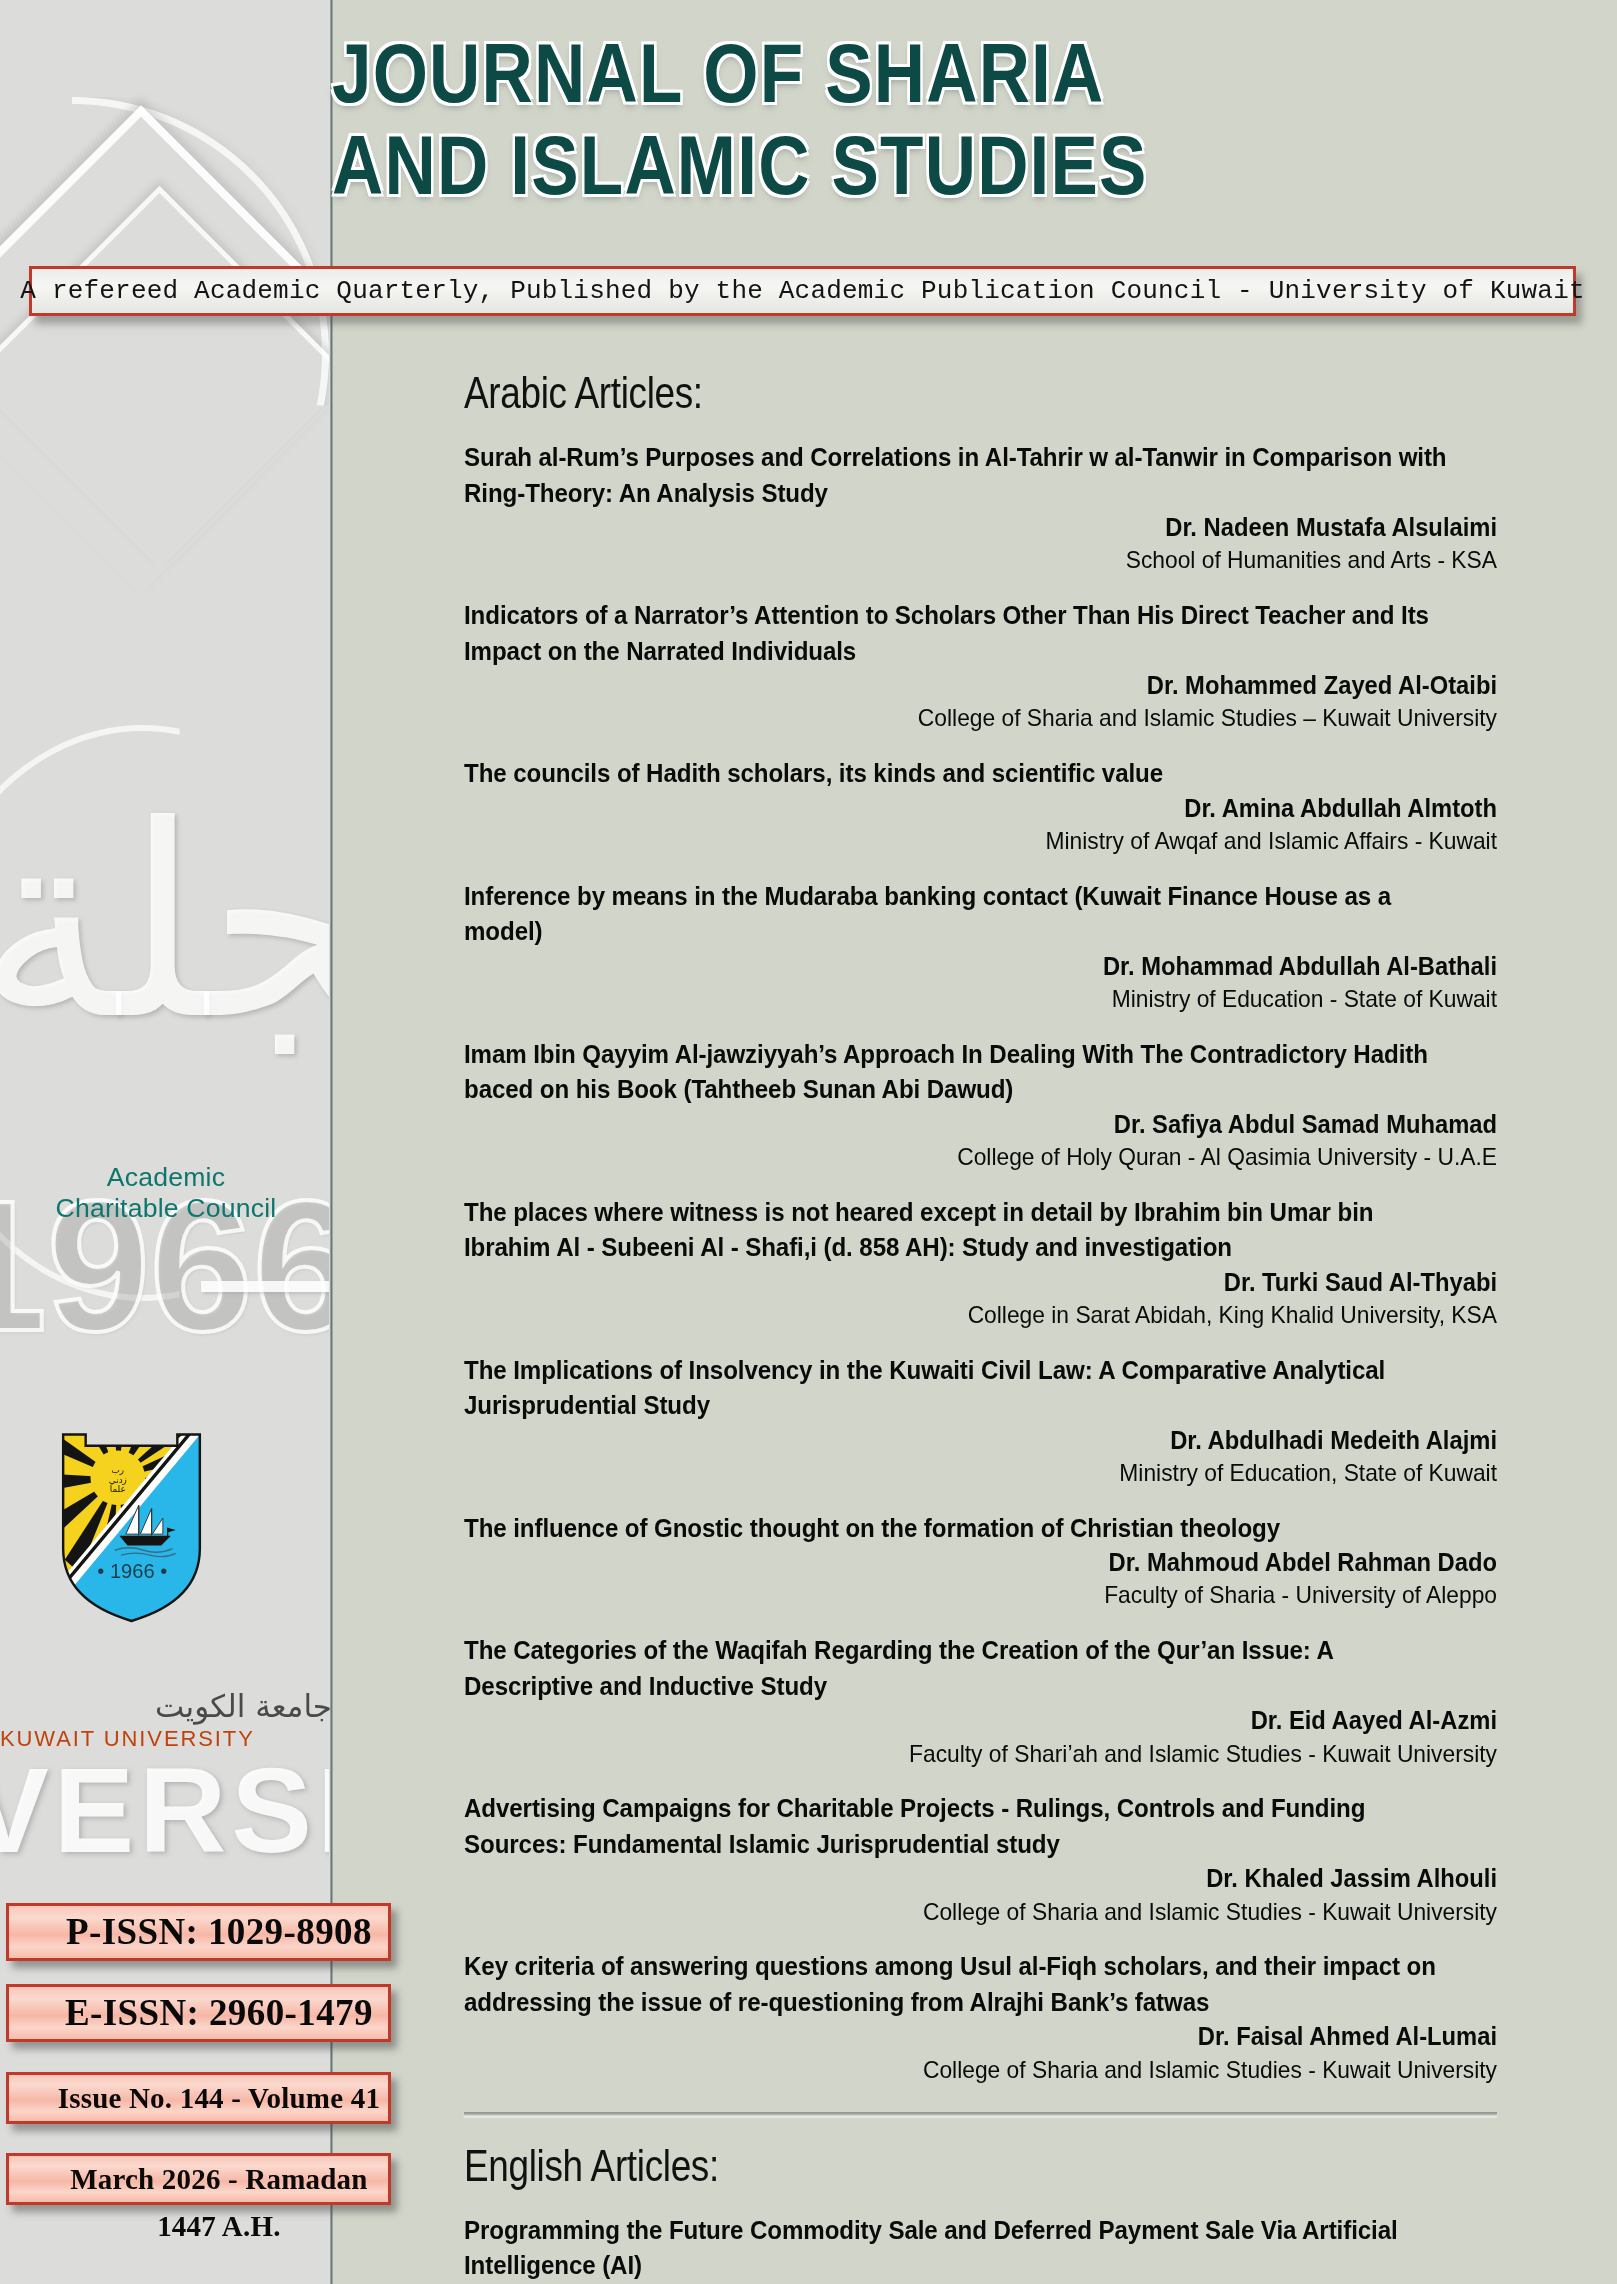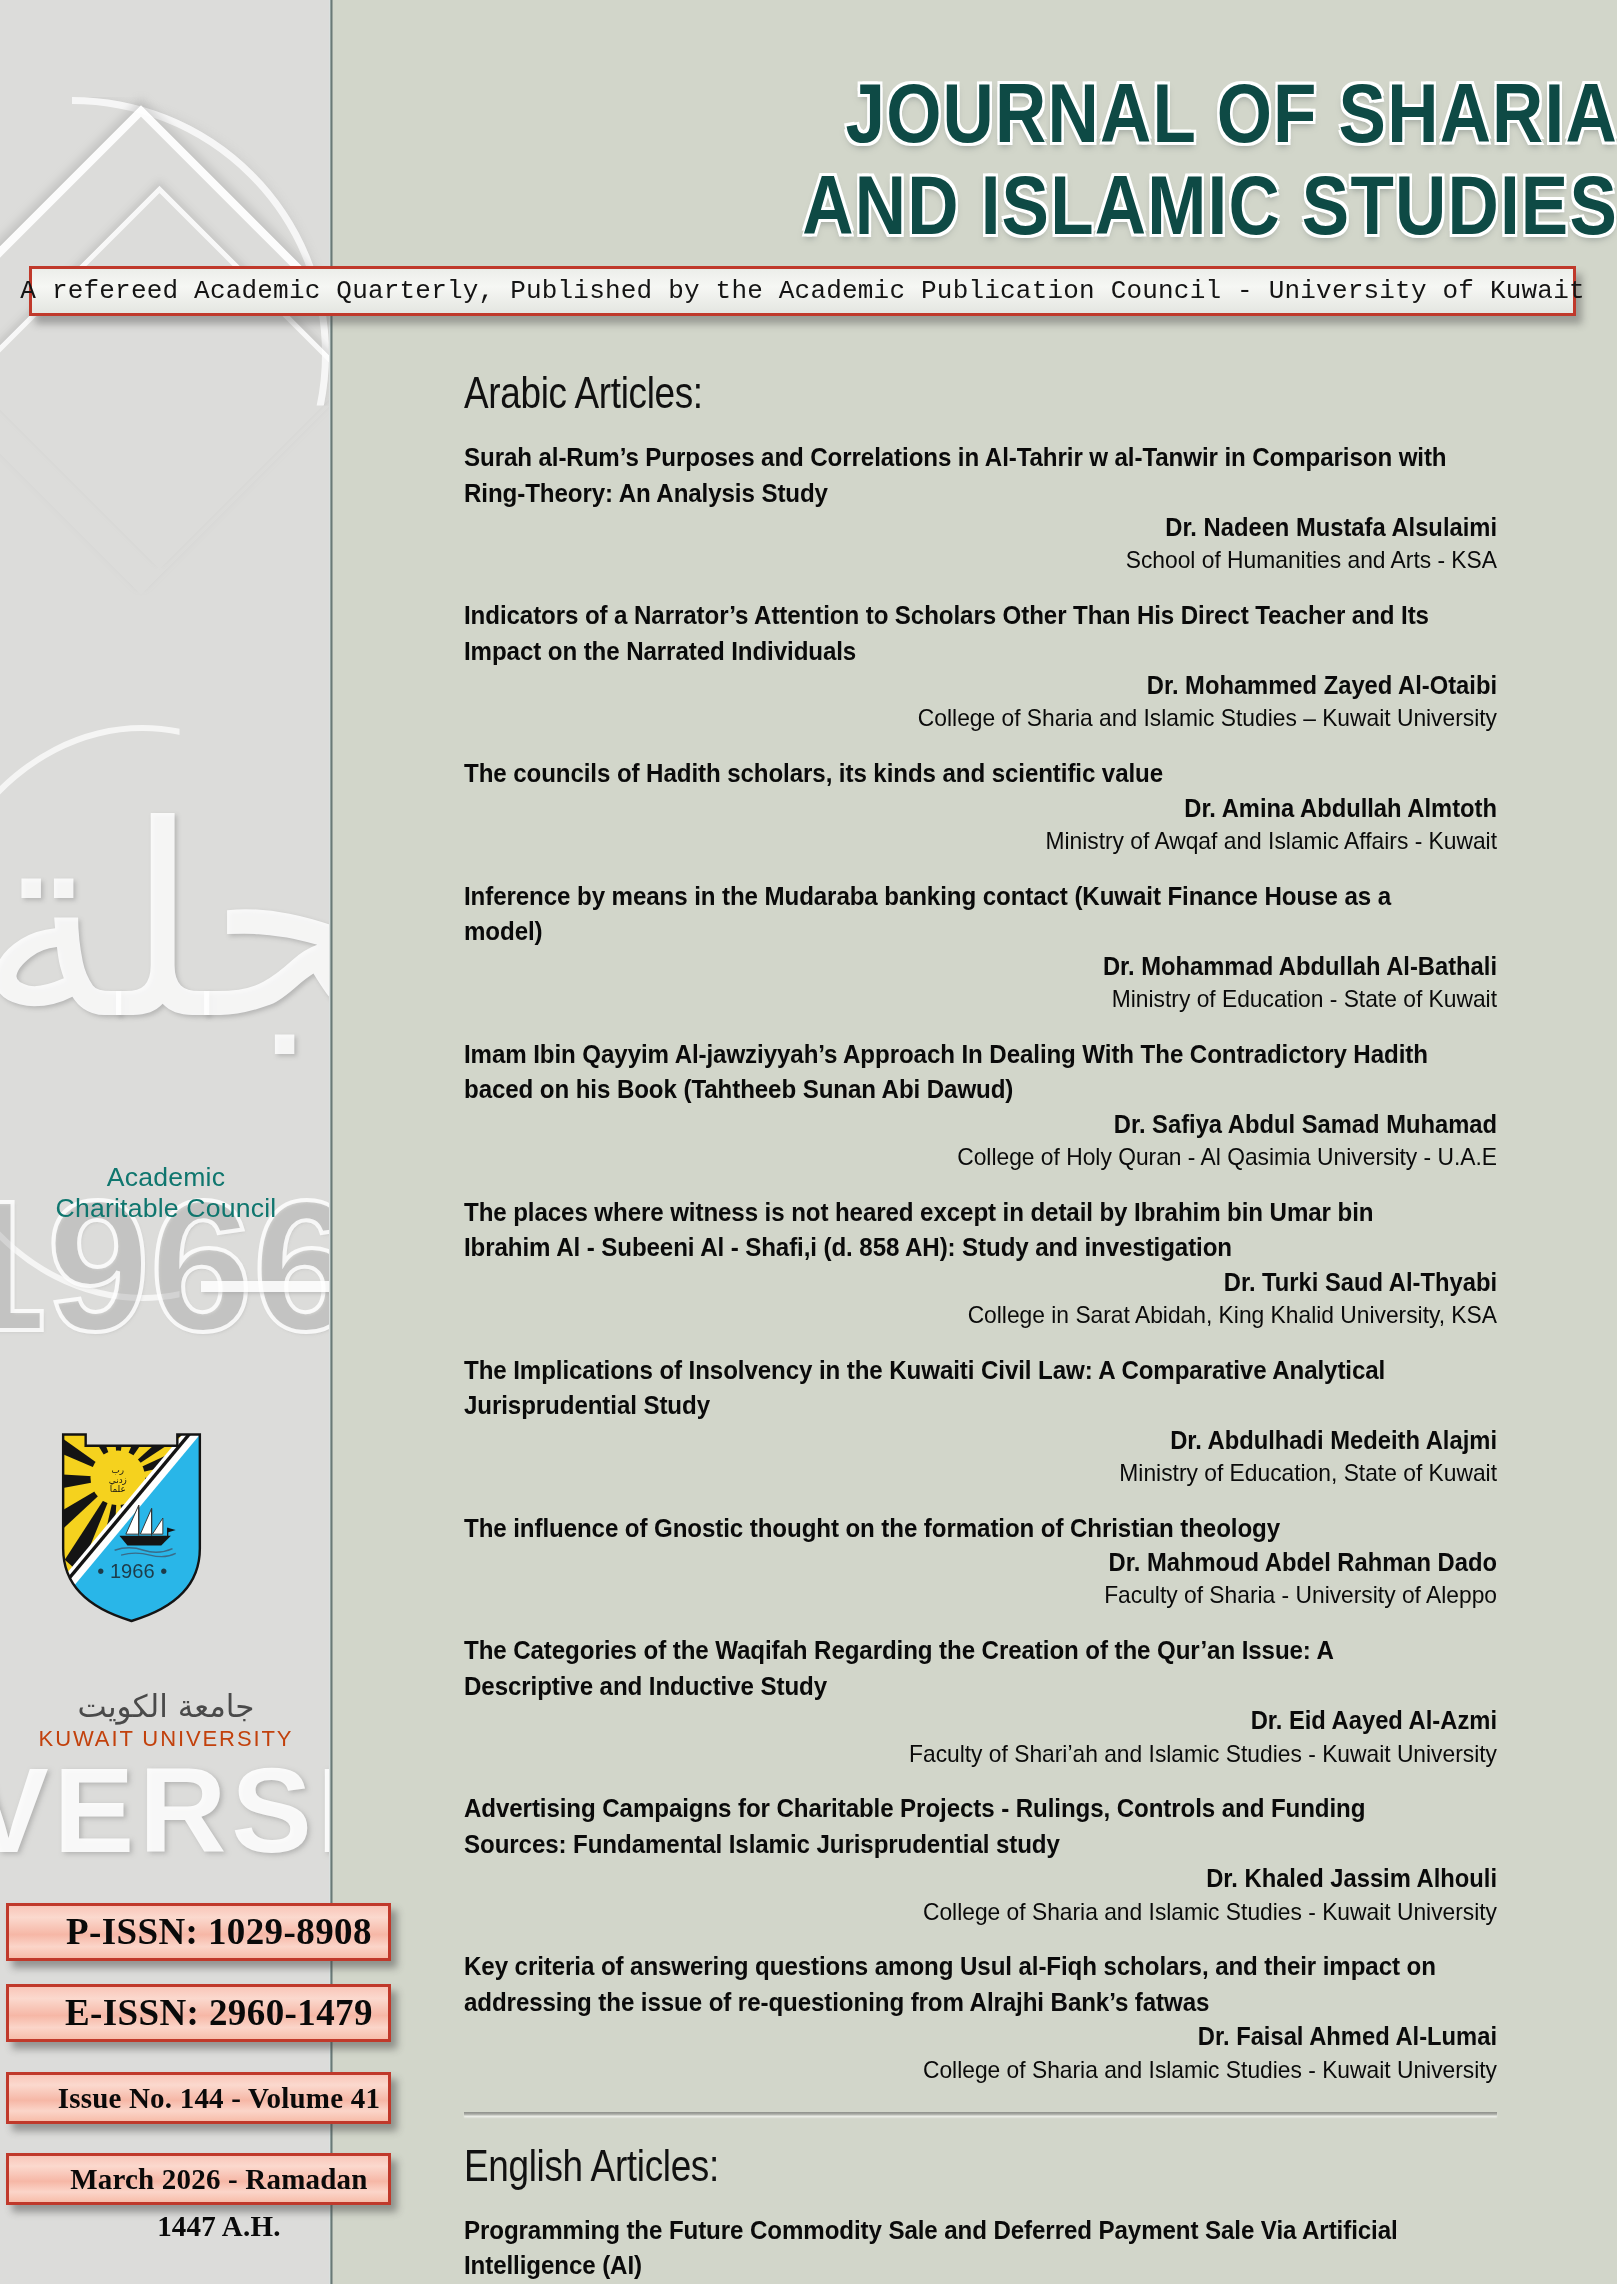--- a/index.html
+++ b/index.html
@@ -129,21 +129,20 @@
   #ku-logo {
     position: absolute;
     left: 55px; top: 1428px;
     width: 153px;
     height: 197px;
   }
   #ku-name {
     position: absolute;
     left: 0; top: 1688px;
     width: 332px;
-    text-align: center;
   }
   #ku-name-ar {
     font-family: "DejaVu Sans", sans-serif;
     font-size: 31px;
     color: #4a4a4a;
     letter-spacing: 1.6px;
     direction: rtl;
   }
   #ku-name-en {
     font-size: 22px;
@@ -182,22 +181,21 @@
   #ribbon-pissn { top: 1903px; }
   #ribbon-eissn { top: 1984px; }
   #ribbon-issue { top: 2072px; }
   #ribbon-date  { top: 2153px; }
 
   
   #title-block {
     position: absolute;
     left: 332px; top: 31px;
     width: 1286px;
-    text-align: right;
-    margin-top: 40px;
+    text-align: left;
   }
   .title-line {
     font-family: "Liberation Sans", sans-serif;
     font-weight: bold;
     font-size: 71px;
     line-height: 1.02;
     letter-spacing: 1.2px;
     color: #0e4a45;
     text-shadow:
        2.4px 2.4px 0 #ffffff,

